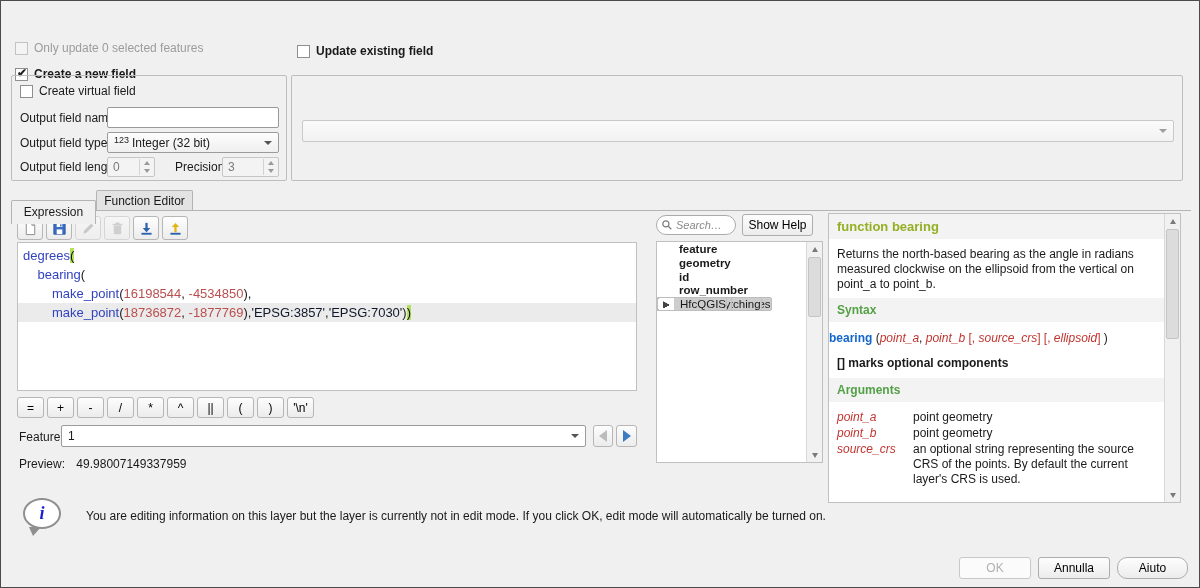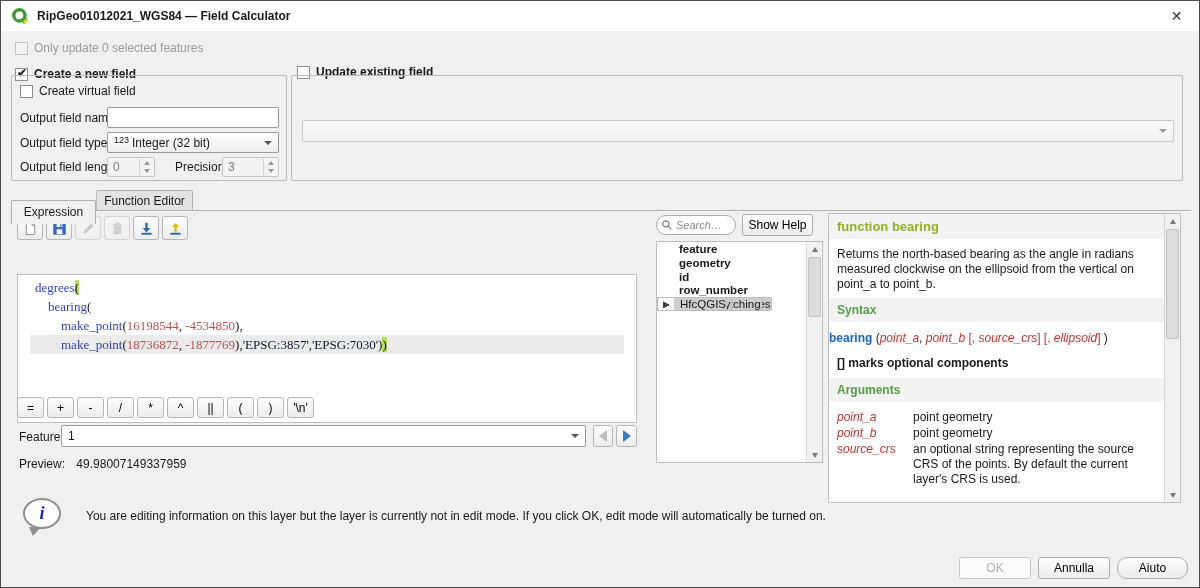--- a/index.html
+++ b/index.html
@@ -37,21 +37,21 @@
   
   .tab { position:absolute; font-size:12px; text-align:center; border:1px solid #b4b4b4; border-bottom:none; border-radius:2px 2px 0 0; cursor:pointer; }
   .tab.active { background:#f0f0f0; z-index:3; line-height:23px; }
   .tab.inactive { background:#e3e3e3; line-height:20px; }
   .tab-line { position:absolute; left:10px; width:1180px; top:209px; border-top:1px solid #b4b4b4; z-index:1; }
   
   .toolbar { position:absolute; left:16px; top:215px; display:flex; gap:3px; }
   .tbtn { width:26px; height:24px; border:1px solid #b6b6b6; border-radius:3px; background:linear-gradient(#fefefe,#ececec); display:flex; align-items:center; justify-content:center; cursor:pointer; }
   .tbtn.disabled { opacity:.45; }
   
-  .editor { position:absolute; left:16px; top:241px; width:620px; height:149px; background:#fff; border:1px solid #c0c0c0; font-family:Liberation Serif, serif; font-size:13px; line-height:19px; padding:3px 12px; cursor:text; overflow:hidden;margin-top:32px; }
+  .editor { position:absolute; left:16px; top:241px; width:620px; height:149px; background:#fff; border:1px solid #c0c0c0; font-family:Liberation Sans, sans-serif; font-size:13px; line-height:19px; padding:3px 0; cursor:text; overflow:hidden; }
   .code-line { padding:0 5px; white-space:pre; }
   .code-line.current { background:#ebebeb; }
   .tok-fn { color:#3243c0; }
   .tok-num { color:#bb4f4f; }
   .tok-str { color:#0f172a; }
   .tok-plain { color:#1a1a1a; }
   .tok-hl { background:#b4e05c; color:#111; }
   
   .ops { position:absolute; left:16px; top:396px; display:flex; gap:3px; }
   .op-btn { min-width:27px; height:21px; border:1px solid #b6b6b6; border-radius:3px; background:linear-gradient(#fdfdfd,#ececec); font-size:12px; font-family:"Liberation Sans",sans-serif; cursor:pointer; padding:0 5px; }
@@ -103,31 +103,20 @@
   .footer-msg { position:absolute; left:85px; top:508px; width:830px; font-size:12px; }
   .dlg-btn { position:absolute; top:556px; width:72px; height:22px; }
   .dlg-btn.disabled { color:#b0b0b0; border-color:#c8c8c8; background:#fbfbfb; cursor:default; }
   svg { display:block; }
 </style>
 </head>
 <body>
 
 <div class="dlg">
 
-  <div class="titlebar">
-    <span>
-      <svg width="18" height="18" viewBox="0 0 18 18">
-        <circle cx="8.4" cy="8.4" r="5.6" fill="none" stroke="#3a9b35" stroke-width="3.4"></circle>
-        <rect x="10.4" y="10.4" width="5.4" height="5.4" fill="#3a9b35" transform="rotate(45 13.1 13.1)"></rect>
-        <rect x="12.6" y="12.6" width="3.4" height="3.4" fill="#f0d22e" transform="rotate(45 14.3 14.3)"></rect>
-      </svg>
-    </span>
-    <span class="title-text">RipGeo01012021_WGS84 — Field Calculator</span>
-    <button class="close-x">✕</button>
-  </div>
 
   <div class="chk dis-label" style="left:14px; top:40px;">
     <span class="cb dis"></span>
     <span>Only update 0 selected features</span>
   </div>
 
   <div class="chk bold" style="left:14px; top:66px;justify-content:flex-end;">
     <span class="cb checked"></span>
     <span>Create a new field</span>
   </div>
@@ -164,21 +153,21 @@
           <span>
             <i class="t-up"></i>
           </span>
           <span>
             <i class="t-dn"></i>
           </span>
         </span>
     </div>
   </div>
 
-  <div class="chk bold" style="left:296px; top:64px;">
+  <div class="chk bold" style="left:296px; top:43px;">
     <span class="cb"></span>
     <span>Update existing field</span>
   </div>
   <div class="group" style="left:290px; top:74px; width:892px; height:106px;">
     <div class="combo dis" style="left:10px; top:44px; width:872px; height:22px;">
       <span></span>
       <span class="tri-down"></span>
     </div>
   </div>
 

